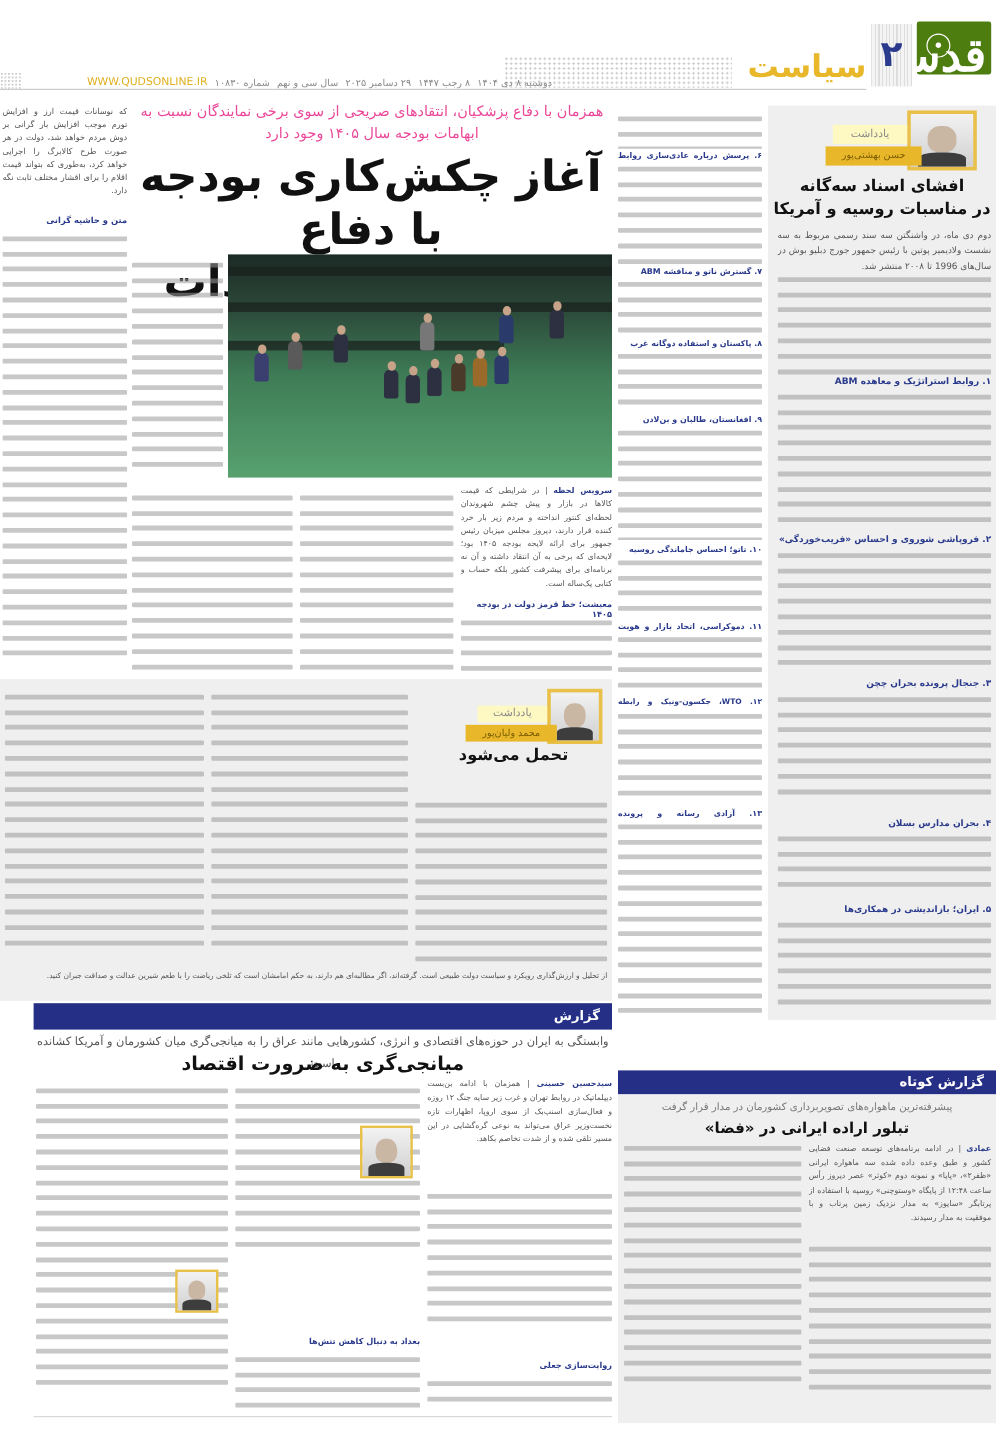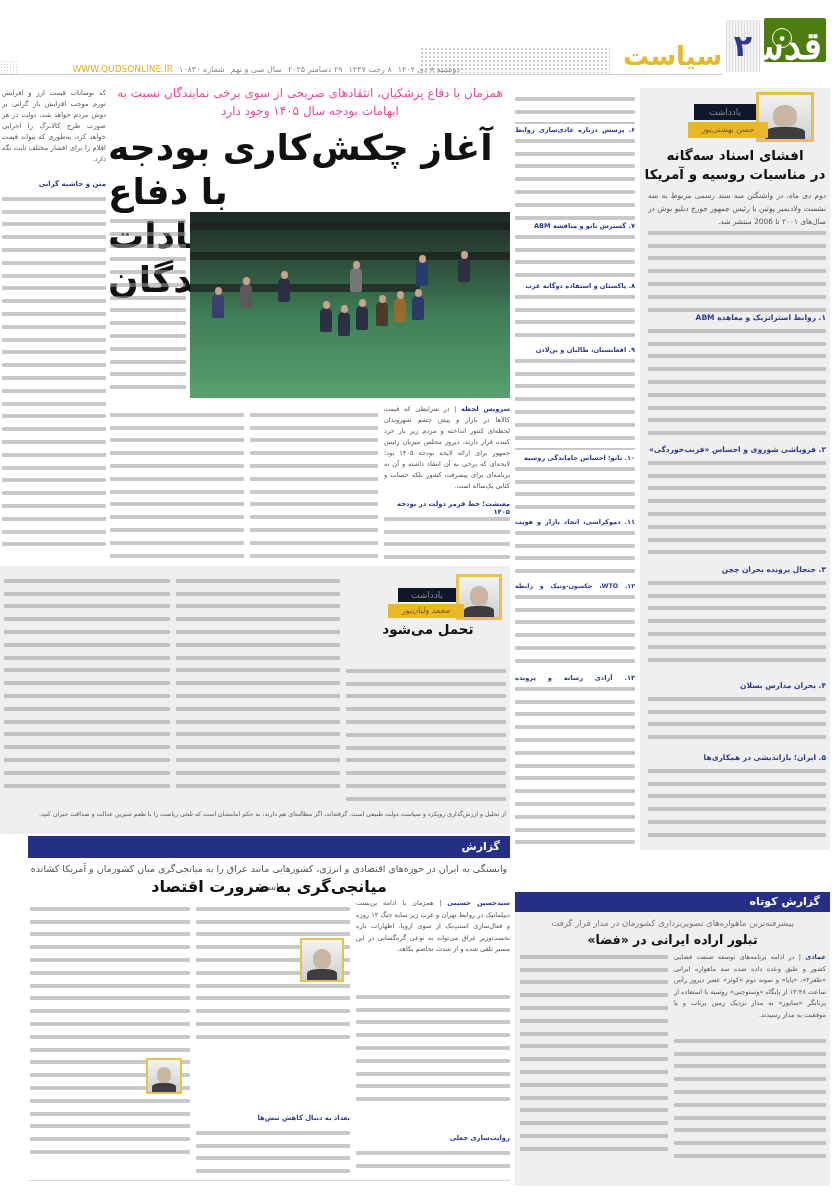--- a/index.html
+++ b/index.html
@@ -19,26 +19,26 @@
 .dots2{left:0;top:60px;width:18px;height:14px;background:radial-gradient(#ccc 1px,transparent 1px) 0 0/3px 3px}
 
 .grey{background:#efefef}
 .ruler{position:absolute;background:#d8d8d8}
 
 .txt{font-size:7.4px;line-height:12.8px;color:#555;text-align:justify;overflow:hidden}
 .lines{position:absolute;overflow:hidden}
 .lines div{height:4px;margin:8.8px 0 0 0;background:#9a9a9a;border-radius:1px;opacity:.55}
 .sub{color:#2a3a8c;font-weight:bold;font-size:7.5px}
 .lead{color:#2a3a8c;font-weight:bold}
-.h1{font:bold 36px "DejaVu Sans",sans-serif;color:#111;text-align:left;line-height:44px}
+.h1{font:bold 36px "DejaVu Sans",sans-serif;color:#111;text-align:center;line-height:44px}
 .kicker{font-size:12px;color:#ec4899;text-align:center;line-height:18px}
 .h2{font:bold 15px "DejaVu Sans",sans-serif;color:#111;text-align:center;line-height:22px}
 .h3{font:bold 13.5px "DejaVu Sans",sans-serif;color:#111;text-align:center;line-height:19px}
 .band{background:#262f86;color:#fff;font:bold 11px "DejaVu Sans",sans-serif;padding:0 10px;line-height:22px;text-align:right}
-.badge{background:#0f172a;color:#888;font-size:9px;text-align:center}
+.badge{background:#fef9c3;color:#888;font-size:9px;text-align:center}
 .namebar{background:#e8b82a;color:#7a5a00;font-size:8px;text-align:center}
 .avatar{border:3px solid #e8c04a;background:linear-gradient(#f2f2f2,#d0d0d0);overflow:hidden}
 .avatar .head{position:absolute;left:50%;top:22%;width:46%;height:50%;margin-left:-23%;background:#c9b6a3;border-radius:45% 45% 40% 40%}
 .avatar .body{position:absolute;left:12%;bottom:0;width:76%;height:28%;background:#3d3d3d;border-radius:40% 40% 0 0}
 .photo{background:linear-gradient(180deg,#1c2a25 0%,#2c4a3a 25%,#3f7d57 55%,#57a16f 100%);overflow:hidden}
 .photo .row{position:absolute;height:8px;background:#1a1f1d;opacity:.7}
 .photo .p{position:absolute;width:12px;height:24px;border-radius:5px 5px 2px 2px;background:#2d3040}
 .photo .p:before{content:"";position:absolute;left:3px;top:-7px;width:7px;height:8px;border-radius:50%;background:#c7a38a}
 </style>
 </head>
@@ -66,21 +66,21 @@
 <div class="abs avatar" style="left:756px;top:92px;width:58px;height:50px">
   <div class="head"></div>
     <div class="body"></div>
 </div>
 <div class="abs badge" style="left:694px;top:104px;width:62px;height:16px;line-height:16px">یادداشت</div>
 <div class="abs namebar" style="left:688px;top:122px;width:80px;height:16px;line-height:16px">حسن بهشتی‌پور</div>
 <div class="abs h3" style="left:644px;top:146px;width:182px">
   <div>افشای اسناد سه‌گانه</div>
   <div>در مناسبات روسیه و آمریکا</div>
 </div>
-<div class="abs txt" style="left:648px;top:190px;width:178px;height:36px">دوم دی ماه، در واشنگتن سه سند رسمی مربوط به سه نشست ولادیمیر پوتین با رئیس جمهور جورج دبلیو بوش در سال‌های ۲۰۰۱ تا 2006 منتشر شد.</div>
+<div class="abs txt" style="left:648px;top:190px;width:178px;height:36px">دوم دی ماه، در واشنگتن سه سند رسمی مربوط به سه نشست ولادیمیر پوتین با رئیس جمهور جورج دبلیو بوش در سال‌های 1996 تا ۲۰۰۸ منتشر شد.</div>
 <div class="lines" style="left:648px;top:222px;width:178px;height:94px">
     <div></div>
     <div></div>
     <div></div>
     <div></div>
     <div></div>
     <div></div>
     <div></div>
   </div>
 <div class="abs txt sub" style="left:648px;top:312px;width:178px;height:13px">۱. روابط استراتژیک و معاهده ABM</div>

